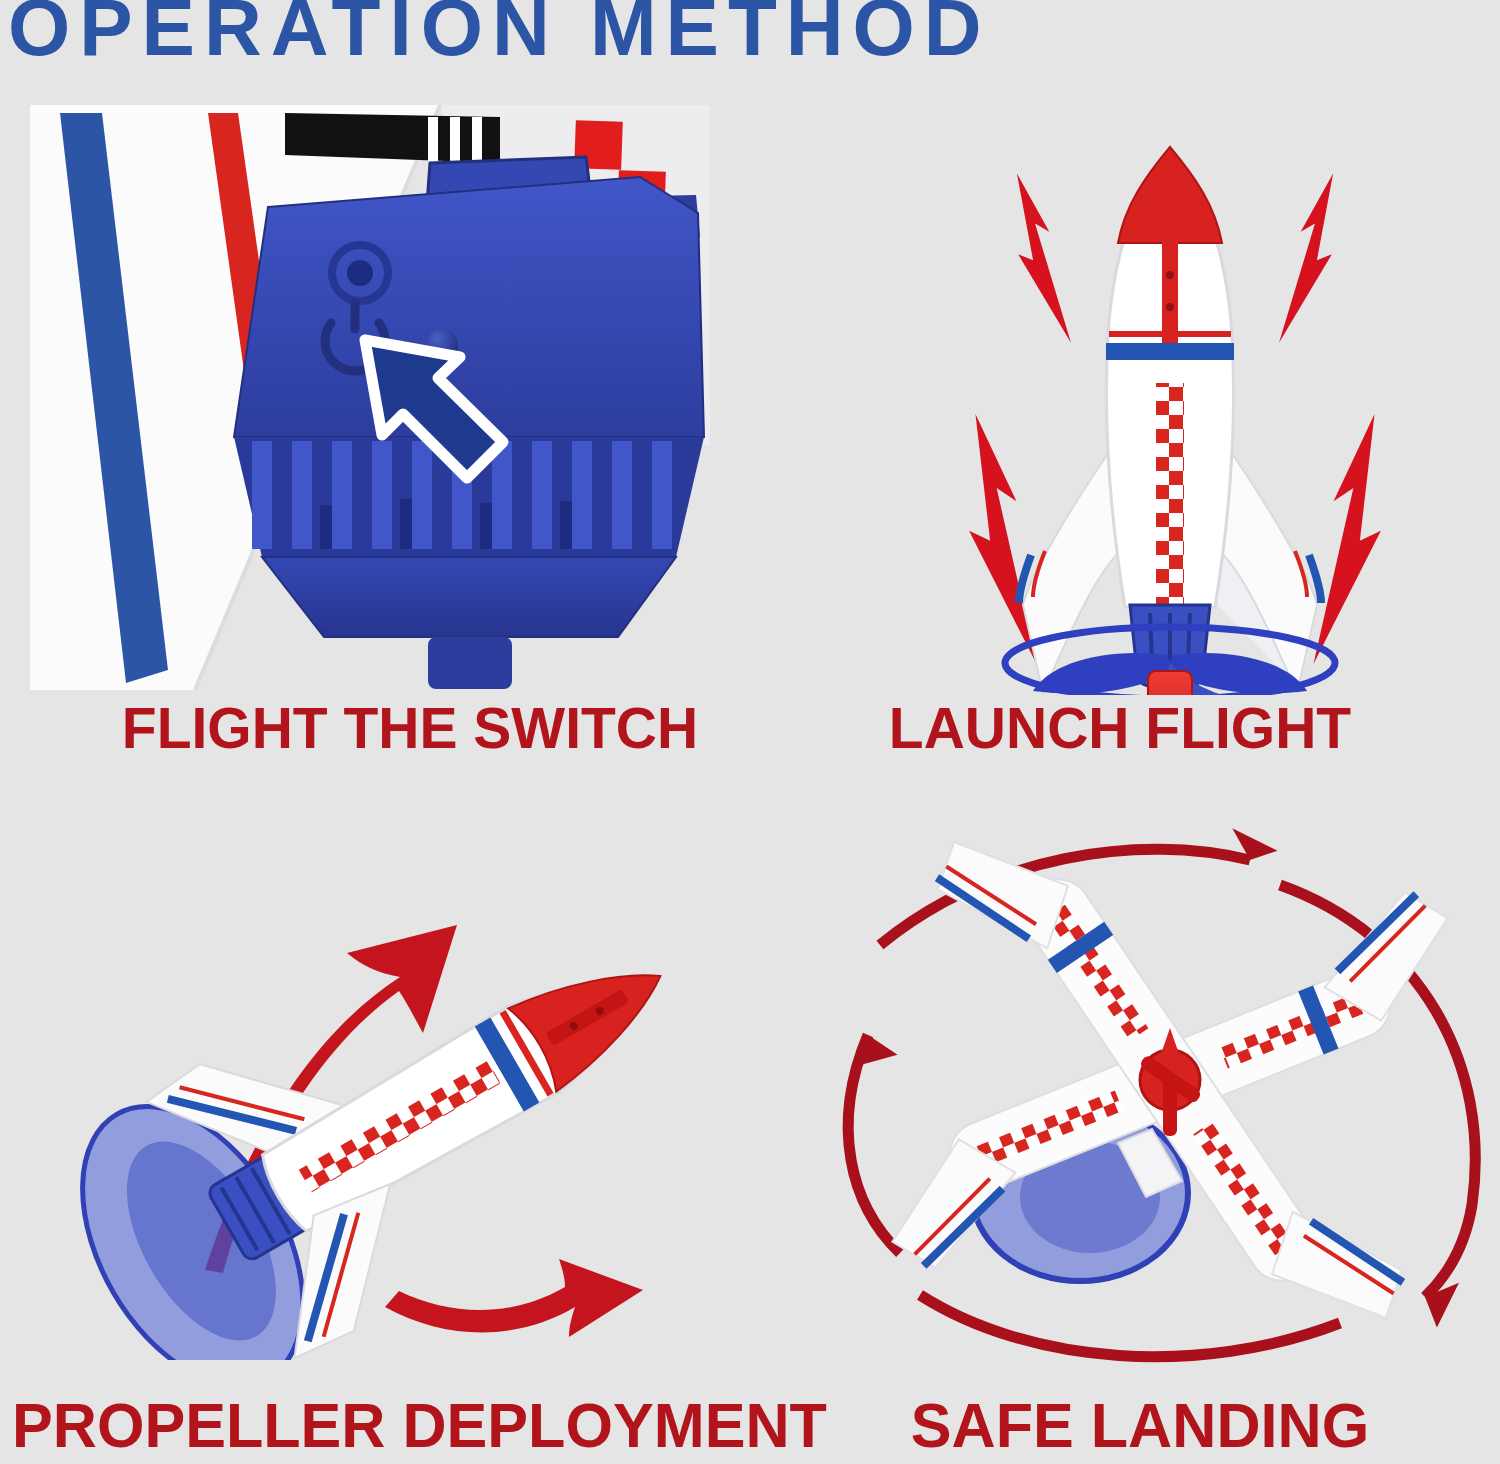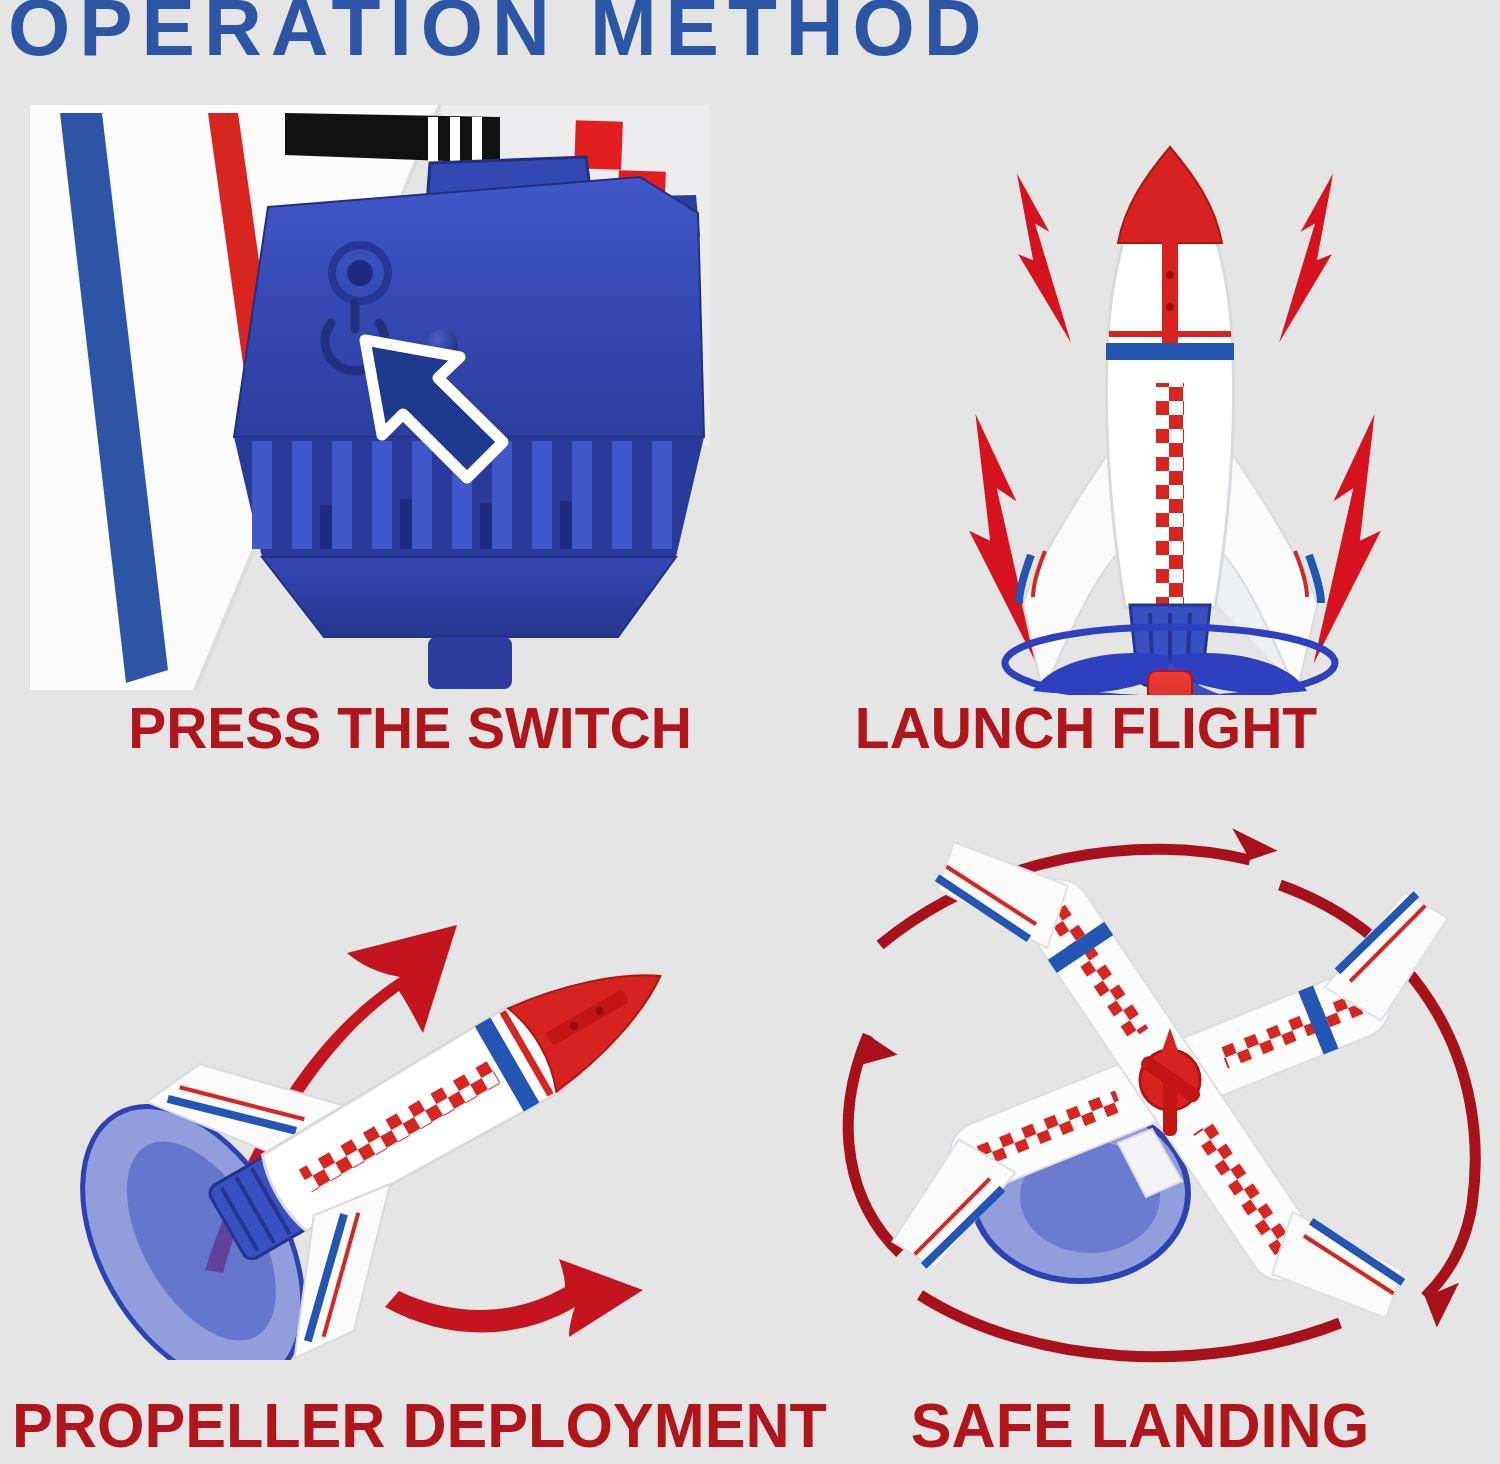--- a/index.html
+++ b/index.html
@@ -279,18 +279,18 @@
         <g>
           <circle cx="0" cy="0" r="30" fill="#d82220" stroke="#b01414" stroke-width="3"></circle>
           <polygon points="0,-52 16,-6 -16,-6" fill="#d82220"></polygon>
           <rect x="-7" y="-4" width="14" height="60" rx="6" fill="#c41414"></rect>
           <rect x="-34" y="-8" width="68" height="14" rx="6" fill="#c41414" transform="rotate(35)"></rect>
         </g>
       </g>
     </svg>
   </div>
 
-  <div class="caption cap-top" style="left:80px;top:700px;width:660px;">PRESS THE SWITCH</div>
-  <div class="caption cap-top" style="left:836px;top:700px;width:500px;">LAUNCH FLIGHT</div>
+  <div class="caption cap-top" style="left:80px;top:700px;width:660px;">FLIGHT THE SWITCH</div>
+  <div class="caption cap-top" style="left:870px;top:700px;width:500px;">LAUNCH FLIGHT</div>
   <div class="caption cap-bottom" style="left:0px;top:1394px;width:800px;">PROPELLER DEPLOYMENT</div>
   <div class="caption cap-bottom" style="left:900px;top:1394px;width:480px;">SAFE LANDING</div>
 
 </div>
 
 </body></html>

